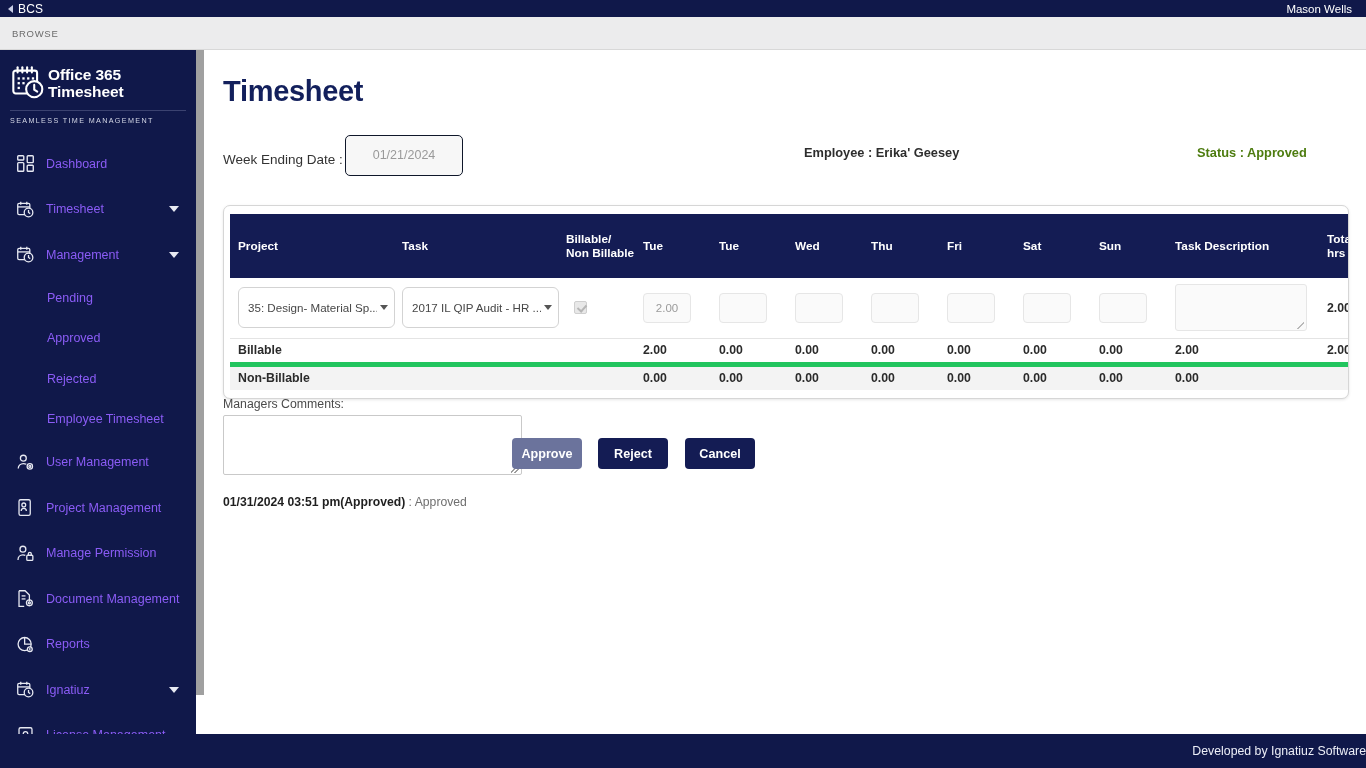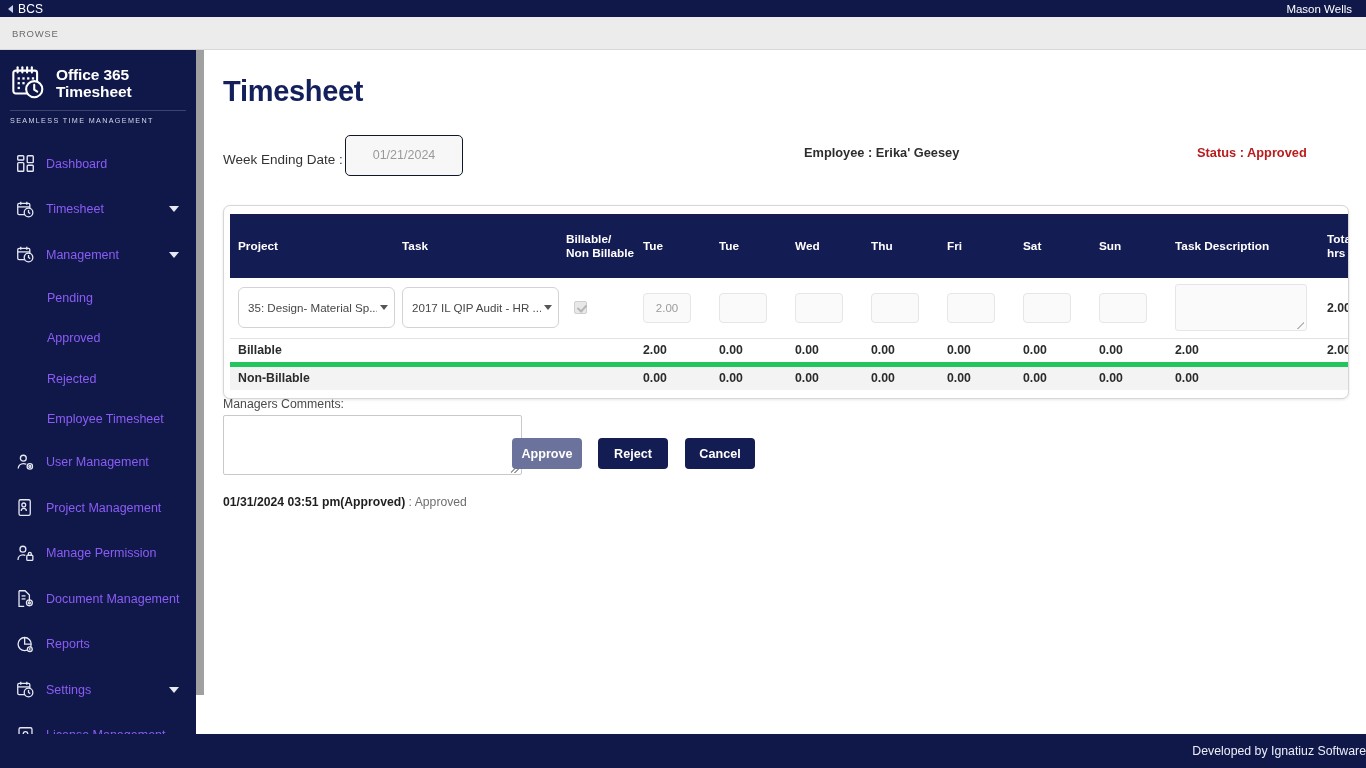--- a/index.html
+++ b/index.html
@@ -61,21 +61,21 @@
   }
   .sb-scroll-thumb {
     position: absolute; top: 0; right: 0;
     width: 8px; height: 645px;
     background: #a0a0a0;
   }
   .logo-wrap {
     padding: 14px 0 0 10px;
     width: 196px;
   }
-  .logo-top { display: flex; align-items: center; gap: 8px; }
+  .logo-top { display: flex; align-items: center; }
   .logo-mark { width: 38px; height: 38px; flex: none; }
   .logo-text {
     color: #ffffff;
     font-weight: bold;
     font-size: 15.5px;
     line-height: 17px;
     letter-spacing: -0.1px;
   }
   .logo-tag {
     color: #d4d7e6;
@@ -154,21 +154,21 @@
     text-align: center;
     line-height: 39px;
     font-family: "Liberation Sans", sans-serif;
   }
   .employee-label {
     position: absolute; left: 600px; top: 95px;
     font-size: 12.8px; font-weight: bold; color: #2d2d2d;
   }
   .status-label {
     position: absolute; left: 993px; top: 95px;
-    font-size: 12.8px; font-weight: bold; color: #b91c1c;
+    font-size: 12.8px; font-weight: bold; color: #4d7c0f;
   }
 
   
   .table-card {
     position: absolute;
     left: 19px; top: 155px;
     width: 1126px;
     background: #ffffff;
     border: 1px solid #d6d6d6;
     border-radius: 7px;
@@ -505,21 +505,21 @@
       <span class="ico">
         <svg viewBox="0 0 22 22" width="19" height="19" fill="none" stroke="#e7e9f2" stroke-width="1.5">
           <rect x="2" y="4" width="14" height="13" rx="1.6"></rect>
           <line x1="5.5" y1="2" x2="5.5" y2="5.5"></line>
             <line x1="12.5" y1="2" x2="12.5" y2="5.5"></line>
           <line x1="2" y1="8" x2="16" y2="8"></line>
           <circle cx="14.5" cy="14.5" r="5" fill="#10184a"></circle>
           <path d="M14.5 11.5v3l2 1.3"></path>
         </svg>
       </span>
-      <span>Settings</span>
+      <span>Ignatiuz</span>
       <span class="caret"></span>
     </div>
 
     <div class="nav-item">
       <span class="ico">
         <svg viewBox="0 0 22 22" width="19" height="19" fill="none" stroke="#e7e9f2" stroke-width="1.5">
           <rect x="3.5" y="2" width="15" height="18" rx="1.8"></rect>
           <circle cx="11" cy="9" r="2.6"></circle>
           <path d="M8.8 12.5l-.8 4 3-1.6 3 1.6-.8-4"></path>
         </svg>

